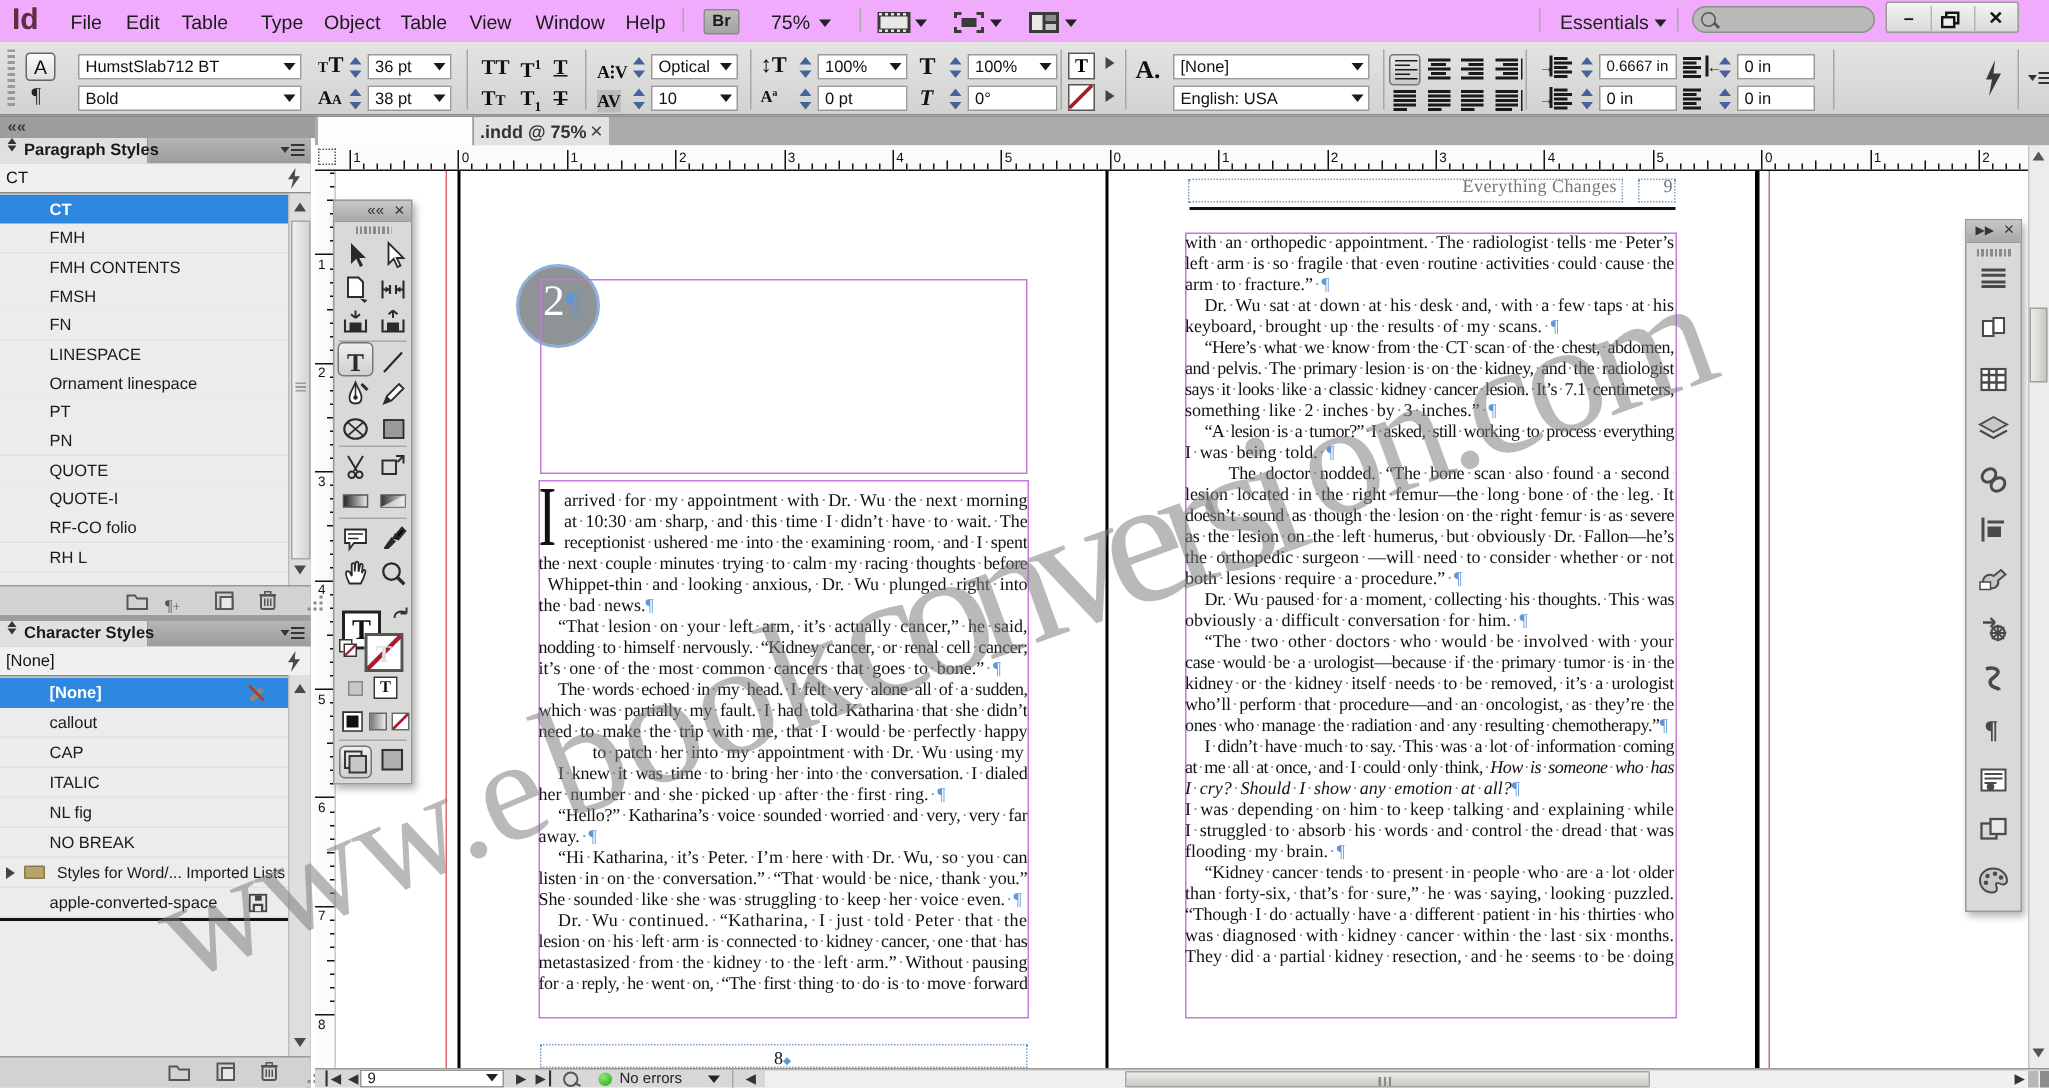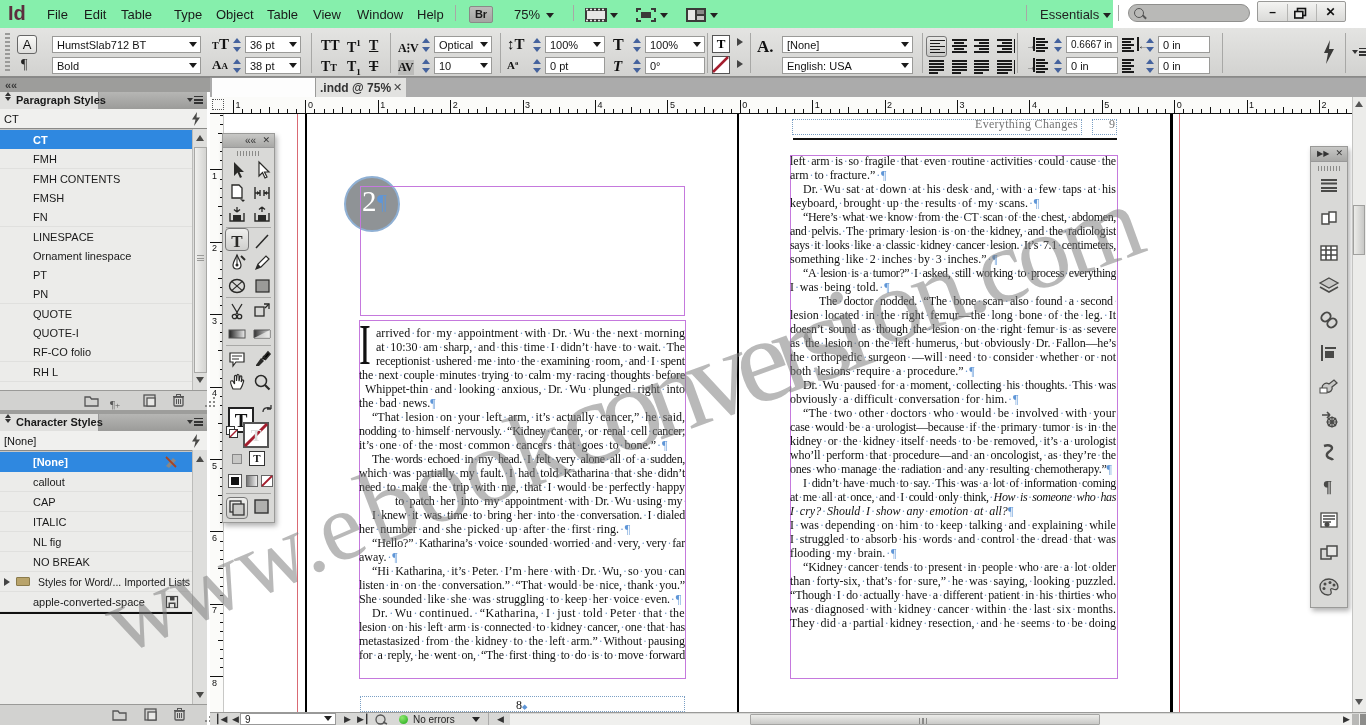--- a/index.html
+++ b/index.html
@@ -1,17 +1,17 @@
 <!DOCTYPE html>
 <html><head><meta charset="utf-8"><style>
 *{margin:0;padding:0;box-sizing:border-box}
 html,body{width:1366px;height:725px;overflow:hidden;font-family:"Liberation Sans",sans-serif;background:#fff}
 #app{position:absolute;inset:0;width:1366px;height:725px}
 .abs{position:absolute}
-#menubar{left:0;top:0;width:1113px;height:28px;background:#86efac}
+#menubar{left:0;top:0;width:1366px;height:28px;background:#f0abfc}
 #menubar .m{position:absolute;top:7px;font-size:13px;color:#1a1a1a}
 #idlogo{position:absolute;left:8px;top:2px;font-size:20px;font-weight:bold;color:#5c2e3e}
 .vsep{position:absolute;width:1px;background:#a8a8a6}
 #brbtn{position:absolute;left:469px;top:6px;width:24px;height:17px;background:linear-gradient(#bcbcba,#a4a4a2);border:1px solid #8a8a88;border-radius:2px;font-size:11px;font-weight:bold;color:#1a1a1a;text-align:center;line-height:15px}
 .ddarrow{position:absolute;width:0;height:0;border-left:4px solid transparent;border-right:4px solid transparent;border-top:5px solid #222}
 #wsname{position:absolute;left:1040px;top:7px;font-size:13px;color:#222}
 #search{position:absolute;left:1128px;top:4px;width:122px;height:18px;background:#b9b9b7;border:1px solid #8f8f8d;border-radius:9px}
 #search:before{content:"";position:absolute;left:5px;top:3px;width:8px;height:8px;border:1.5px solid #555;border-radius:50%}
 #search:after{content:"";position:absolute;left:13px;top:11px;width:5px;height:1.5px;background:#555;transform:rotate(45deg)}
 #winbtns{position:absolute;left:1257px;top:1px;width:89px;height:21px;background:linear-gradient(#f4f4f2,#dadad8);border:1px solid #9a9a98;border-radius:2px}
@@ -574,20 +574,21 @@
 <div class="bl be">away. <i>·</i> <b>¶</b></div>
 <div class="bl" style="padding-left:13px;letter-spacing:-0.02px;">“Hi <i>·</i> Katharina, <i>·</i> it’s <i>·</i> Peter. <i>·</i> I’m <i>·</i> here <i>·</i> with <i>·</i> Dr. <i>·</i> Wu, <i>·</i> so <i>·</i> you <i>·</i> can</div>
 <div class="bl" style="letter-spacing:-0.12px;">listen <i>·</i> in <i>·</i> on <i>·</i> the <i>·</i> conversation.” <i>·</i> “That <i>·</i> would <i>·</i> be <i>·</i> nice, <i>·</i> thank <i>·</i> you.”</div>
 <div class="bl be" style="letter-spacing:-0.07px;">She <i>·</i> sounded <i>·</i> like <i>·</i> she <i>·</i> was <i>·</i> struggling <i>·</i> to <i>·</i> keep <i>·</i> her <i>·</i> voice <i>·</i> even. <i>·</i> <b>¶</b></div>
 <div class="bl" style="padding-left:13px;letter-spacing:0.32px;">Dr. <i>·</i> Wu <i>·</i> continued. <i>·</i> “Katharina, <i>·</i> I <i>·</i> just <i>·</i> told <i>·</i> Peter <i>·</i> that <i>·</i> the</div>
 <div class="bl" style="letter-spacing:-0.21px;">lesion <i>·</i> on <i>·</i> his <i>·</i> left <i>·</i> arm <i>·</i> is <i>·</i> connected <i>·</i> to <i>·</i> kidney <i>·</i> cancer, <i>·</i> one <i>·</i> that <i>·</i> has</div>
 <div class="bl" style="letter-spacing:-0.04px;">metastasized <i>·</i> from <i>·</i> the <i>·</i> kidney <i>·</i> to <i>·</i> the <i>·</i> left <i>·</i> arm.” <i>·</i> Without <i>·</i> pausing</div>
 <div class="bl" style="letter-spacing:-0.26px;">for <i>·</i> a <i>·</i> reply, <i>·</i> he <i>·</i> went <i>·</i> on, <i>·</i> “The <i>·</i> first <i>·</i> thing <i>·</i> to <i>·</i> do <i>·</i> is <i>·</i> to <i>·</i> move <i>·</i> forward</div>
       </div>
       <div class="col" style="left:580px;top:57px">
+        <div class="bl" style="letter-spacing:-0.09px;">with <i>·</i> an <i>·</i> orthopedic <i>·</i> appointment. <i>·</i> The <i>·</i> radiologist <i>·</i> tells <i>·</i> me <i>·</i> Peter’s</div>
 <div class="bl" style="letter-spacing:-0.12px;">left <i>·</i> arm <i>·</i> is <i>·</i> so <i>·</i> fragile <i>·</i> that <i>·</i> even <i>·</i> routine <i>·</i> activities <i>·</i> could <i>·</i> cause <i>·</i> the</div>
 <div class="bl be">arm <i>·</i> to <i>·</i> fracture.” <i>·</i> <b>¶</b></div>
 <div class="bl" style="padding-left:13px;letter-spacing:-0.03px;">Dr. <i>·</i> Wu <i>·</i> sat <i>·</i> at <i>·</i> down <i>·</i> at <i>·</i> his <i>·</i> desk <i>·</i> and, <i>·</i> with <i>·</i> a <i>·</i> few <i>·</i> taps <i>·</i> at <i>·</i> his</div>
 <div class="bl be">keyboard, <i>·</i> brought <i>·</i> up <i>·</i> the <i>·</i> results <i>·</i> of <i>·</i> my <i>·</i> scans. <i>·</i> <b>¶</b></div>
 <div class="bl" style="padding-left:13px;letter-spacing:-0.33px;">“Here’s <i>·</i> what <i>·</i> we <i>·</i> know <i>·</i> from <i>·</i> the <i>·</i> CT <i>·</i> scan <i>·</i> of <i>·</i> the <i>·</i> chest, <i>·</i> abdomen,</div>
 <div class="bl" style="letter-spacing:-0.30px;">and <i>·</i> pelvis. <i>·</i> The <i>·</i> primary <i>·</i> lesion <i>·</i> is <i>·</i> on <i>·</i> the <i>·</i> kidney, <i>·</i> and <i>·</i> the <i>·</i> radiologist</div>
 <div class="bl" style="letter-spacing:-0.35px;">says <i>·</i> it <i>·</i> looks <i>·</i> like <i>·</i> a <i>·</i> classic <i>·</i> kidney <i>·</i> cancer <i>·</i> lesion. <i>·</i> It’s <i>·</i> 7.1 <i>·</i> centimeters,</div>
 <div class="bl be">something <i>·</i> like <i>·</i> 2 <i>·</i> inches <i>·</i> by <i>·</i> 3 <i>·</i> inches.” <i>·</i> <b>¶</b></div>
 <div class="bl" style="padding-left:13px;letter-spacing:-0.41px;">“A <i>·</i> lesion <i>·</i> is <i>·</i> a <i>·</i> tumor?” <i>·</i> I <i>·</i> asked, <i>·</i> still <i>·</i> working <i>·</i> to <i>·</i> process <i>·</i> everything</div>
 <div class="bl be">I <i>·</i> was <i>·</i> being <i>·</i> told. <i>·</i> <b>¶</b></div>

